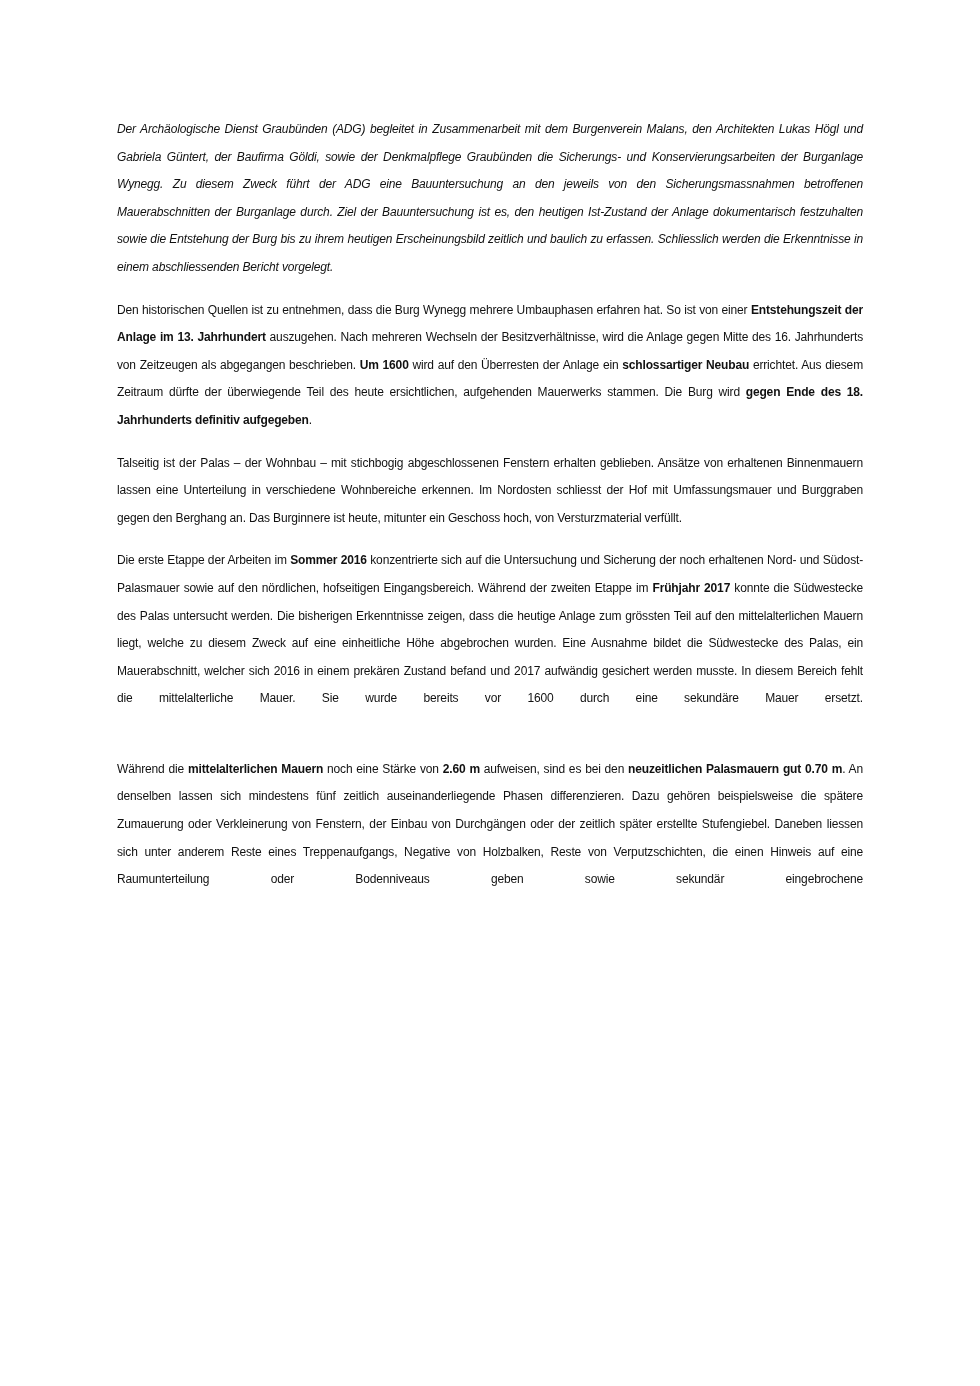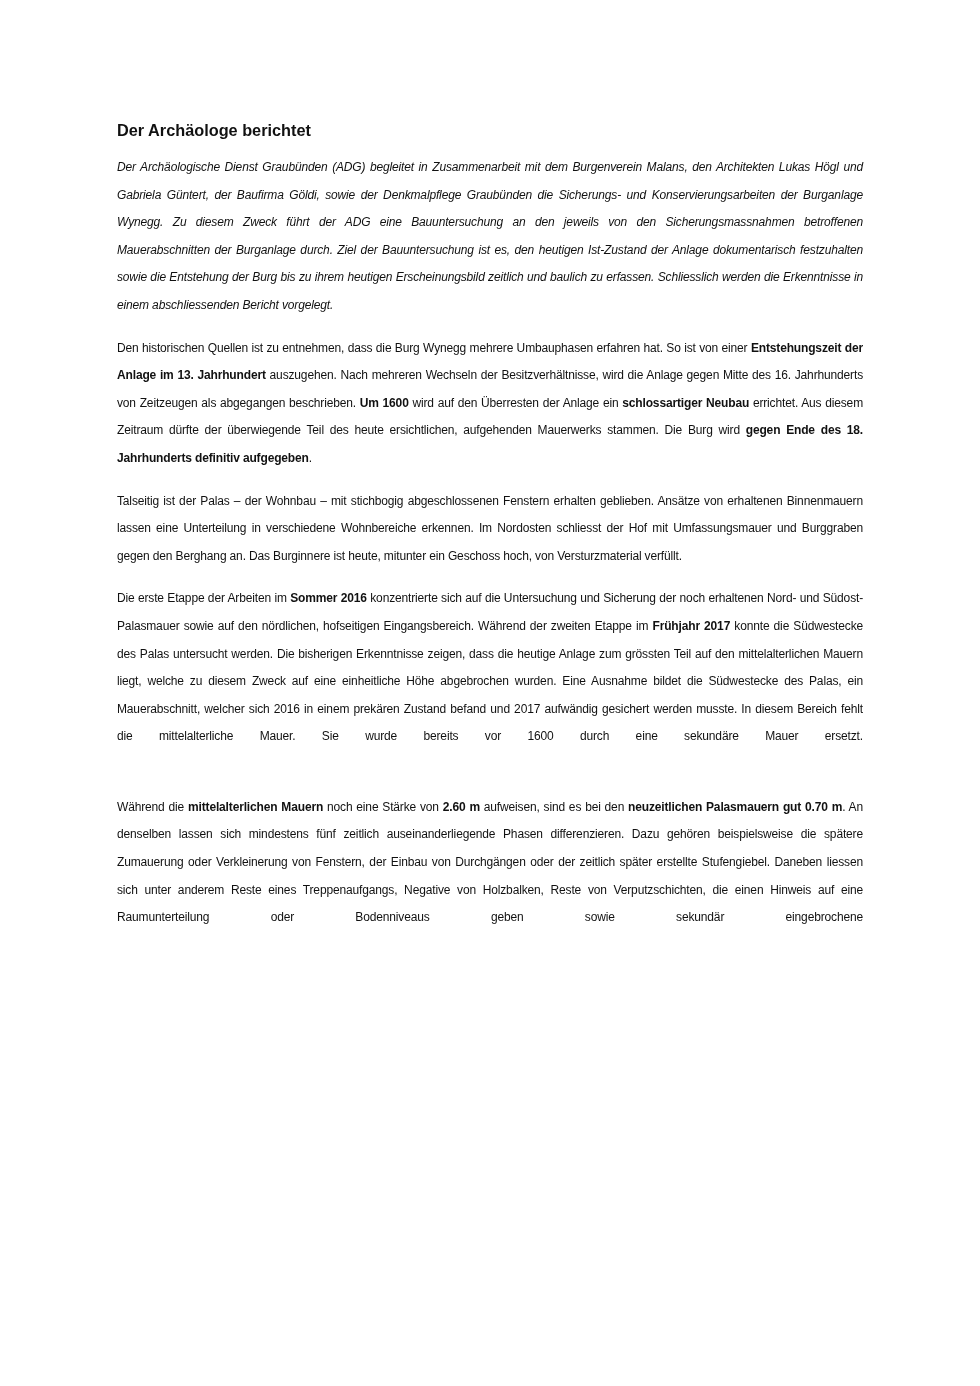--- a/index.html
+++ b/index.html
@@ -40,21 +40,20 @@
     .spacer { height: 36px; }
     .para.cut {
       text-align-last: justify;
     }
     b { font-weight: bold; }
   </style>
 </head>
 <body>
 
 <div class="page">
-  <div class="heading">Der Archäologe berichtet</div>
 
   <p class="para italic"><span>Der Archäologische Dienst Graubünden (ADG) begleitet in Zusammenarbeit mit dem Burgenverein Malans, den Architekten Lukas Högl und Gabriela Güntert, der Baufirma Göldi, sowie der Denkmalpflege Graubünden die Sicherungs- und Konservierungsarbeiten der Burganlage Wynegg. Zu diesem Zweck führt der ADG eine Bauuntersuchung an den jeweils von den Sicherungsmassnahmen betroffenen Mauerabschnitten der Burganlage durch. Ziel der Bauuntersuchung ist es, den heutigen Ist-Zustand der Anlage dokumentarisch festzuhalten sowie die Entstehung der Burg bis zu ihrem heutigen Erscheinungsbild zeitlich und baulich zu erfassen. Schliesslich werden die Erkenntnisse in einem abschliessenden Bericht vorgelegt.</span></p>
   <p class="para"><span>Den historischen Quellen ist zu entnehmen, dass die Burg Wynegg mehrere Umbauphasen erfahren hat. So ist von einer </span><b>Entstehungszeit der Anlage im 13. Jahrhundert</b><span> auszugehen. Nach mehreren Wechseln der Besitzverhältnisse, wird die Anlage gegen Mitte des 16. Jahrhunderts von Zeitzeugen als abgegangen beschrieben. </span><b>Um 1600</b><span> wird auf den Überresten der Anlage ein </span><b>schlossartiger Neubau</b><span> errichtet. Aus diesem Zeitraum dürfte der überwiegende Teil des heute ersichtlichen, aufgehenden Mauerwerks stammen. Die Burg wird </span><b>gegen Ende des 18. Jahrhunderts definitiv aufgegeben</b><span>.</span></p>
   <p class="para"><span>Talseitig ist der Palas – der Wohnbau – mit stichbogig abgeschlossenen Fenstern erhalten geblieben. Ansätze von erhaltenen Binnenmauern lassen eine Unterteilung in verschiedene Wohnbereiche erkennen. Im Nordosten schliesst der Hof mit Umfassungsmauer und Burggraben gegen den Berghang an. Das Burginnere ist heute, mitunter ein Geschoss hoch, von Versturzmaterial verfüllt.</span></p>
   <p class="para no-last-gap" style="text-align-last: justify;"><span>Die erste Etappe der Arbeiten im </span><b>Sommer 2016</b><span> konzentrierte sich auf die Untersuchung und Sicherung der noch erhaltenen Nord- und Südost-Palasmauer sowie auf den nördlichen, hofseitigen Eingangsbereich. Während der zweiten Etappe im </span><b>Frühjahr 2017</b><span> konnte die Südwestecke des Palas untersucht werden. Die bisherigen Erkenntnisse zeigen, dass die heutige Anlage zum grössten Teil auf den mittelalterlichen Mauern liegt, welche zu diesem Zweck auf eine einheitliche Höhe abgebrochen wurden. Eine Ausnahme bildet die Südwestecke des Palas, ein Mauerabschnitt, welcher sich 2016 in einem prekären Zustand befand und 2017 aufwändig gesichert werden musste. In diesem Bereich fehlt die mittelalterliche Mauer. Sie wurde bereits vor 1600 durch eine sekundäre Mauer ersetzt.</span></p>
   <div class="spacer"></div>
   <p class="para cut"><span>Während die </span><b>mittelalterlichen Mauern</b><span> noch eine Stärke von </span><b>2.60 m</b><span> aufweisen, sind es bei den </span><b>neuzeitlichen Palasmauern gut 0.70 m</b><span>. An denselben lassen sich mindestens fünf zeitlich auseinanderliegende Phasen differenzieren. Dazu gehören beispielsweise die spätere Zumauerung oder Verkleinerung von Fenstern, der Einbau von Durchgängen oder der zeitlich später erstellte Stufengiebel. Daneben liessen sich unter anderem Reste eines Treppenaufgangs, Negative von Holzbalken, Reste von Verputzschichten, die einen Hinweis auf eine Raumunterteilung oder Bodenniveaus geben sowie sekundär eingebrochene</span></p>
 </div>
 
 </body></html>

